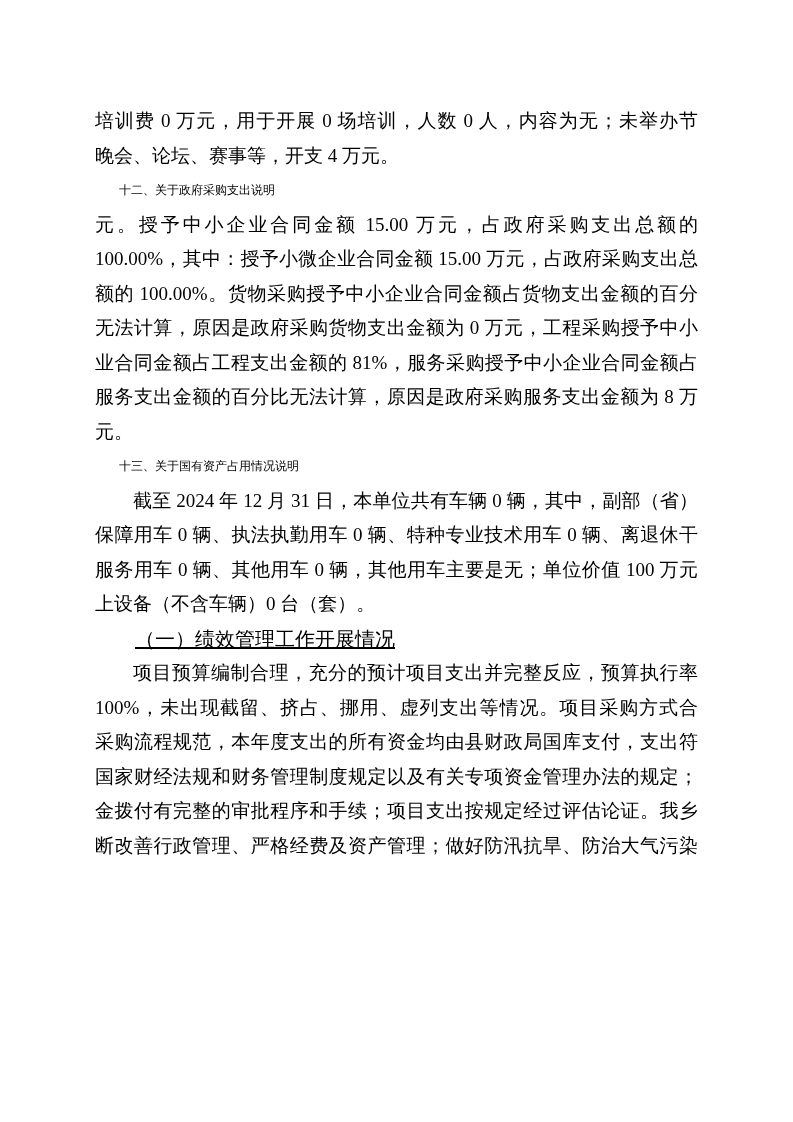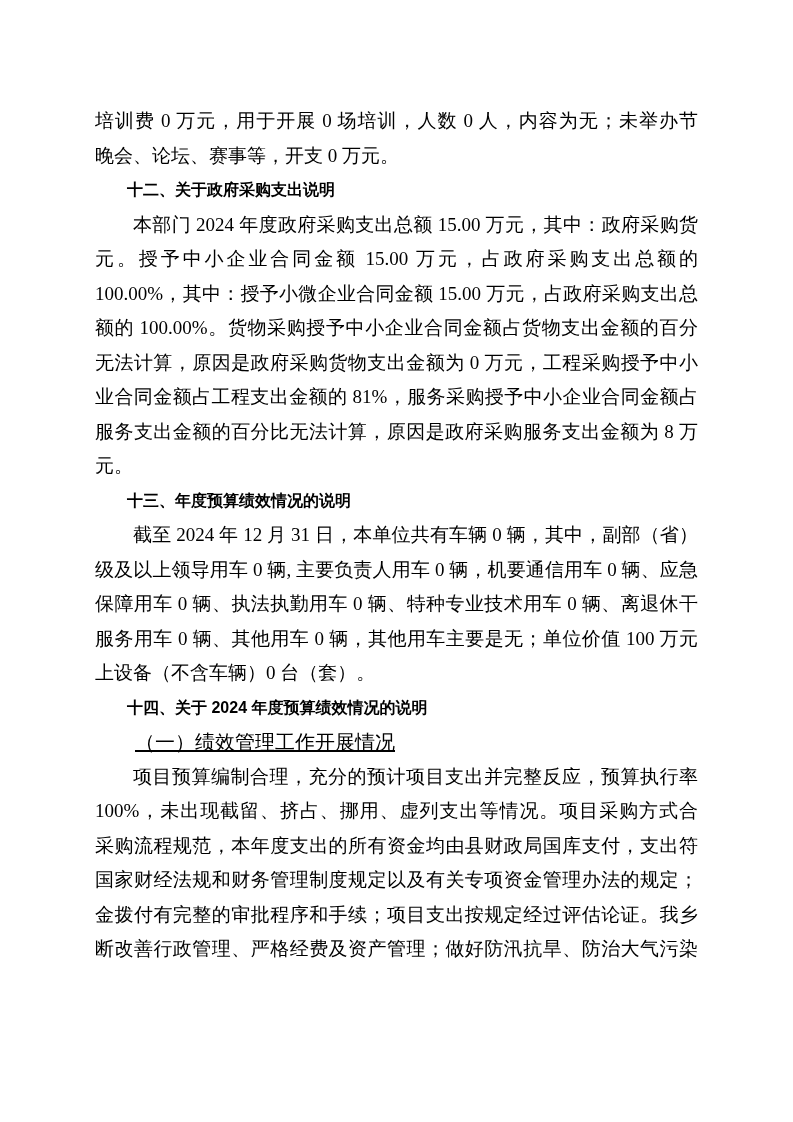--- a/index.html
+++ b/index.html
@@ -30,68 +30,65 @@
     max-height: 34.5px;
   }
   .line.last {
     text-align-last: left;
   }
   .line.indent {
     text-indent: 2em;
   }
   .line.heading {
     font-family: "Liberation Sans", sans-serif;
-    font-weight: 700;
-    font-size: 16px;
+    font-weight: 400;
+    font-size: 12px;
     text-indent: 2em;
     text-align-last: left;
   }
   .line.subheading {
     font-family: "Liberation Sans", sans-serif;
     font-weight: 400;
     font-size: 20px;
     text-indent: 2em;
     text-align-last: left;
     text-decoration: underline;
   }
 </style>
 </head>
 <body>
 
 <div class="page">
 
   <div class="block">
     <div class="line">培训费 0 万元，用于开展 0 场培训，人数 0 人，内容为无；未举办节庆、</div>
-    <div class="line last">晚会、论坛、赛事等，开支 0 万元。</div>
+    <div class="line last">晚会、论坛、赛事等，开支 4 万元。</div>
   </div>
 
   <div class="line heading">十二、关于政府采购支出说明</div>
 
   <div class="block">
-    <div class="line indent">本部门 2024 年度政府采购支出总额 15.00 万元，其中：政府采购货</div>
     <div class="line">元。授予中小企业合同金额 15.00 万元，占政府采购支出总额的</div>
     <div class="line">100.00%，其中：授予小微企业合同金额 15.00 万元，占政府采购支出总</div>
     <div class="line">额的 100.00%。货物采购授予中小企业合同金额占货物支出金额的百分比</div>
     <div class="line">无法计算，原因是政府采购货物支出金额为 0 万元，工程采购授予中小企</div>
     <div class="line">业合同金额占工程支出金额的 81%，服务采购授予中小企业合同金额占</div>
     <div class="line">服务支出金额的百分比无法计算，原因是政府采购服务支出金额为 8 万</div>
     <div class="line last">元。</div>
   </div>
 
-  <div class="line heading">十三、年度预算绩效情况的说明</div>
+  <div class="line heading">十三、关于国有资产占用情况说明</div>
 
   <div class="block">
     <div class="line indent">截至 2024 年 12 月 31 日，本单位共有车辆 0 辆，其中，副部（省）</div>
-    <div class="line">级及以上领导用车 0 辆, 主要负责人用车 0 辆，机要通信用车 0 辆、应急</div>
     <div class="line">保障用车 0 辆、执法执勤用车 0 辆、特种专业技术用车 0 辆、离退休干部</div>
     <div class="line">服务用车 0 辆、其他用车 0 辆，其他用车主要是无；单位价值 100 万元以</div>
     <div class="line last">上设备（不含车辆）0 台（套）。</div>
   </div>
 
-  <div class="line heading">十四、关于 2024 年度预算绩效情况的说明</div>
 
   <div class="line subheading">（一）绩效管理工作开展情况</div>
 
   <div class="block">
     <div class="line indent">项目预算编制合理，充分的预计项目支出并完整反应，预算执行率达</div>
     <div class="line">100%，未出现截留、挤占、挪用、虚列支出等情况。项目采购方式合规、</div>
     <div class="line">采购流程规范，本年度支出的所有资金均由县财政局国库支付，支出符合</div>
     <div class="line">国家财经法规和财务管理制度规定以及有关专项资金管理办法的规定；资</div>
     <div class="line">金拨付有完整的审批程序和手续；项目支出按规定经过评估论证。我乡不</div>
     <div class="line">断改善行政管理、严格经费及资产管理；做好防汛抗旱、防治大气污染工</div>

